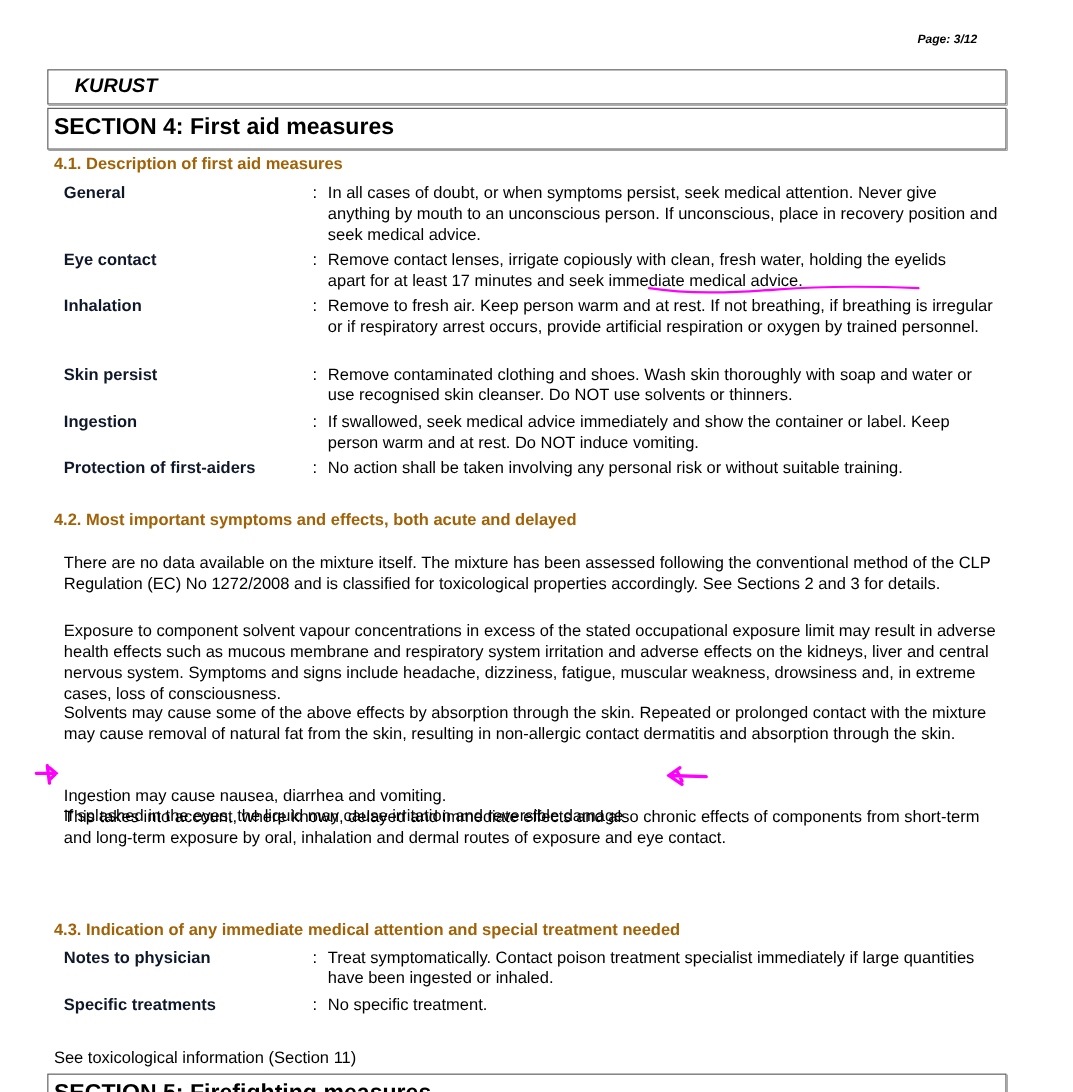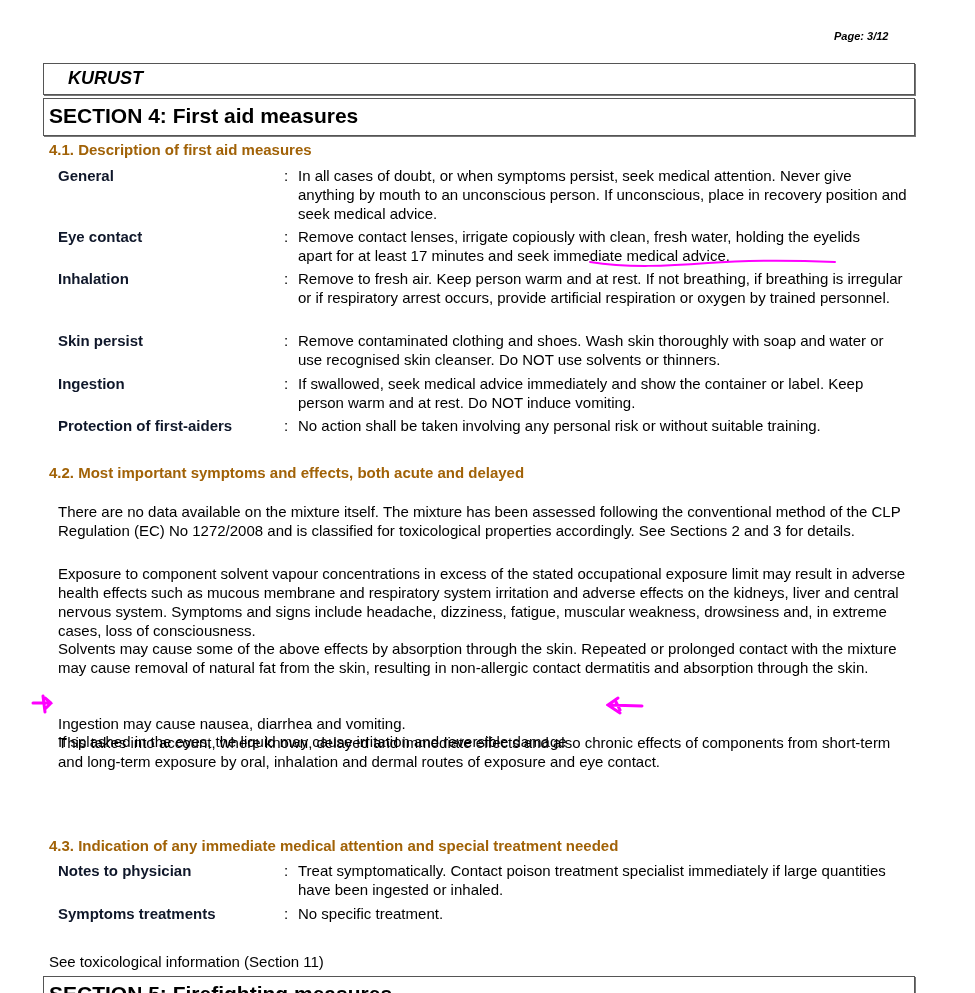--- a/index.html
+++ b/index.html
@@ -96,21 +96,21 @@
 <div class="para" style="top:733px;">This takes into account, where known, delayed and immediate effects and also chronic effects of components from short-term and long-term exposure by oral, inhalation and dermal routes of exposure and eye contact.</div>
 
 <div class="subhead" style="top:837px;">4.3. Indication of any immediate medical attention and special treatment needed</div>
 
 <div class="row" style="top:861px;">
   <span class="lbl">Notes to physician</span>
   <span class="colon">:</span>
   <span class="val" style="width:590px;">Treat symptomatically.  Contact poison treatment specialist immediately if large quantities have been ingested or inhaled.</span>
 </div>
 <div class="row" style="top:904px;">
-  <span class="lbl">Symptoms treatments</span>
+  <span class="lbl">Specific treatments</span>
   <span class="colon">:</span>
   <span class="val">No specific treatment.</span>
 </div>
 
 <div class="para" style="top:952px; left:49px;">See toxicological information (Section 11)</div>
 
 <div class="box section-box s5">
   <span class="section-title">SECTION 5: Firefighting measures</span>
 </div>
 

